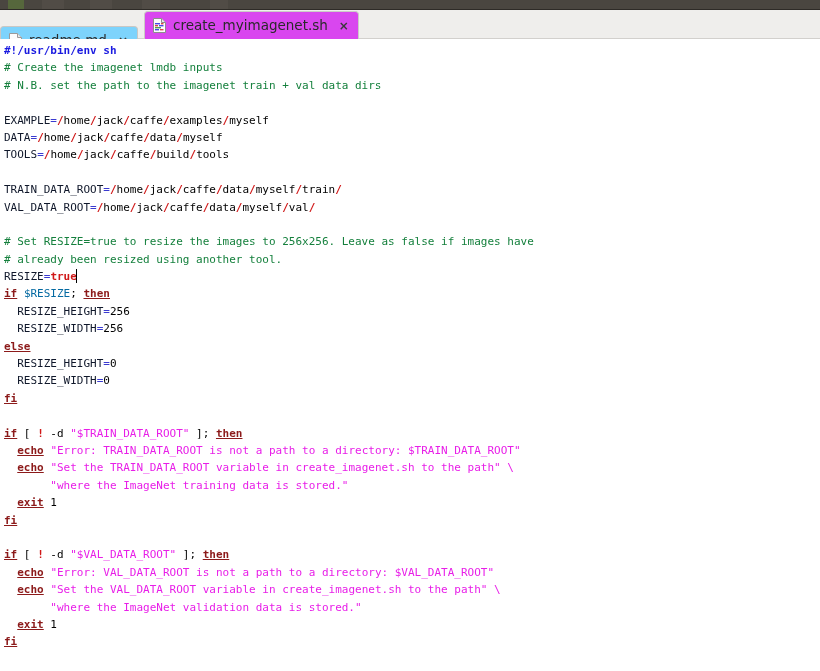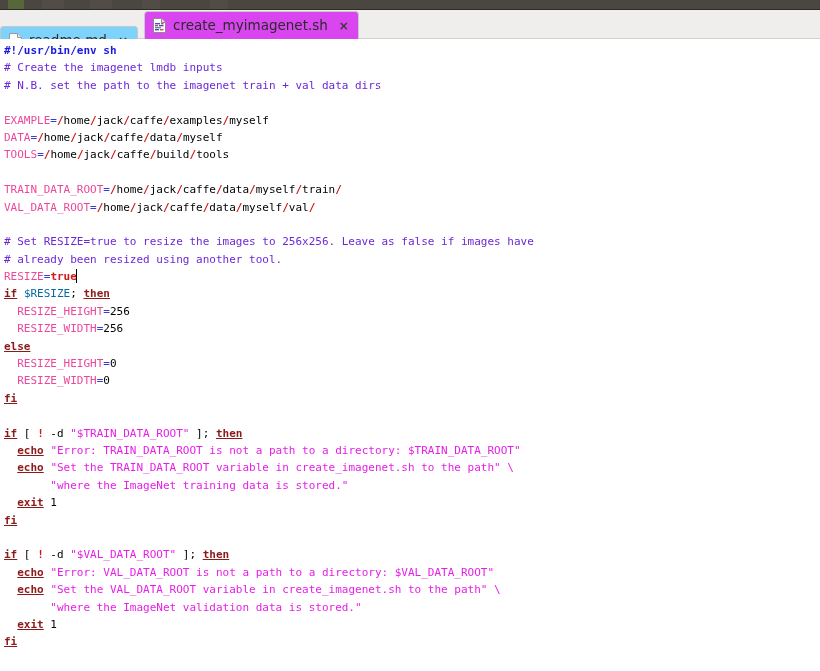--- a/index.html
+++ b/index.html
@@ -103,22 +103,22 @@
     font-size: 11px;
     line-height: 17.4px;
     white-space: pre;
     color: #000000;
     tab-size: 2;
   }
   .ln { display: block; height: 17.4px; }
 
   
   .shebang  { color: #1a1ae0; font-weight: bold; }
-  .cmt      { color: #6d28d9; }
-  .var      { color: #ec4899; }
+  .cmt      { color: #15803d; }
+  .var      { color: #0f172a; }
   .eq       { color: #3a3ad0; }
   .sl       { color: #d01818; font-weight: bold; }
   .kw       { color: #8c1a1a; font-weight: bold; text-decoration: underline; }
   .bval     { color: #d01818; font-weight: bold; }
   .str      { color: #e81ee8; }
   .dollar   { color: #0369a1; }
   .plain    { color: #000000; }
   .num      { color: #000000; text-align: right; }
   .caret {
     display: inline-block;

